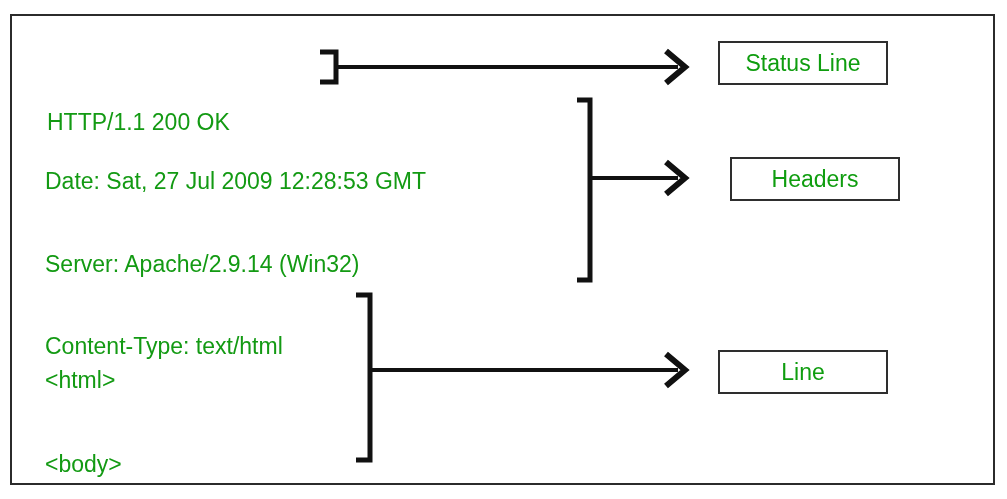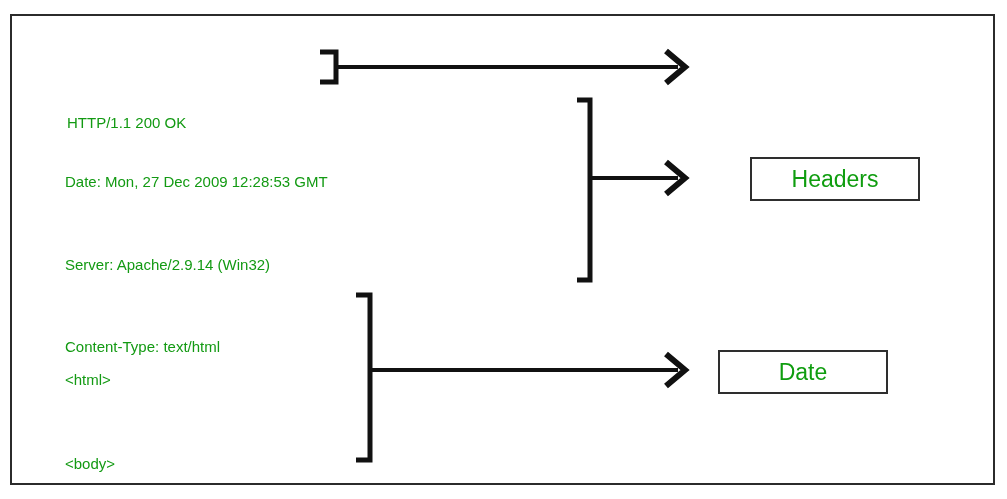--- a/index.html
+++ b/index.html
@@ -33,25 +33,24 @@
     border: 2px solid #2b2b2b;
     box-sizing: border-box;
     background: #ffffff;
   }
 
   
   .msg-block {
     position: absolute;
     color: #139a13;
     font-family: "Liberation Sans", sans-serif;
-    font-size: 15px;
+    font-size: 23px;
     line-height: 27.5px;
     white-space: pre;
     letter-spacing: 0px;
-    margin-left: 20px;
   }
   .msg-line {
     display: block;
     white-space: pre;
   }
 
   #status-text-block {
     left: 47px;
     top: 54px;
   }
@@ -78,21 +77,21 @@
     align-items: center;
     justify-content: center;
   }
   #box-status-line {
     left: 718px;
     top: 41px;
     width: 170px;
     height: 44px;
   }
   #box-headers {
-    left: 750px;
+    left: 730px;
     top: 157px;
     width: 170px;
     height: 44px;
   }
   #box-body {
     left: 718px;
     top: 350px;
     width: 170px;
     height: 44px;
   }
@@ -112,21 +111,21 @@
 
 <div id="diagram">
 
   <div class="frame"></div>
 
   <div class="msg-block" id="status-text-block">
     <span class="msg-line">HTTP/1.1 200 OK</span>
   </div>
 
   <div class="msg-block" id="headers-text-block">
-    <span class="msg-line">Date: Mon, 27 Dec 2009 12:28:53 GMT</span>
+    <span class="msg-line">Date: Sat, 27 Jul 2009 12:28:53 GMT</span>
     <span class="msg-line">Server: Apache/2.9.14 (Win32)</span>
     <span class="msg-line">Content-Type: text/html</span>
     
   </div>
 
   <div class="msg-block" id="body-text-block">
     <span class="msg-line">&lt;html&gt;</span>
     <span class="msg-line">&lt;body&gt;</span>
     
     
@@ -152,20 +151,23 @@
 
       <g>
         <path d="M 356 295 L 370 295 L 370 460 L 356 460"></path>
       </g>
       <line x1="370" y1="370" x2="678" y2="370" stroke-width="4"></line>
       <polyline points="666,354 685,370 666,386" stroke-width="6"></polyline>
 
     </g>
   </svg>
 
+  <div class="label-box" id="box-status-line">
+    <span>Status Line</span>
+  </div>
   <div class="label-box" id="box-headers">
     <span>Headers</span>
   </div>
   <div class="label-box" id="box-body">
-    <span>Date</span>
+    <span>Line</span>
   </div>
 
 </div>
 
 </body></html>

